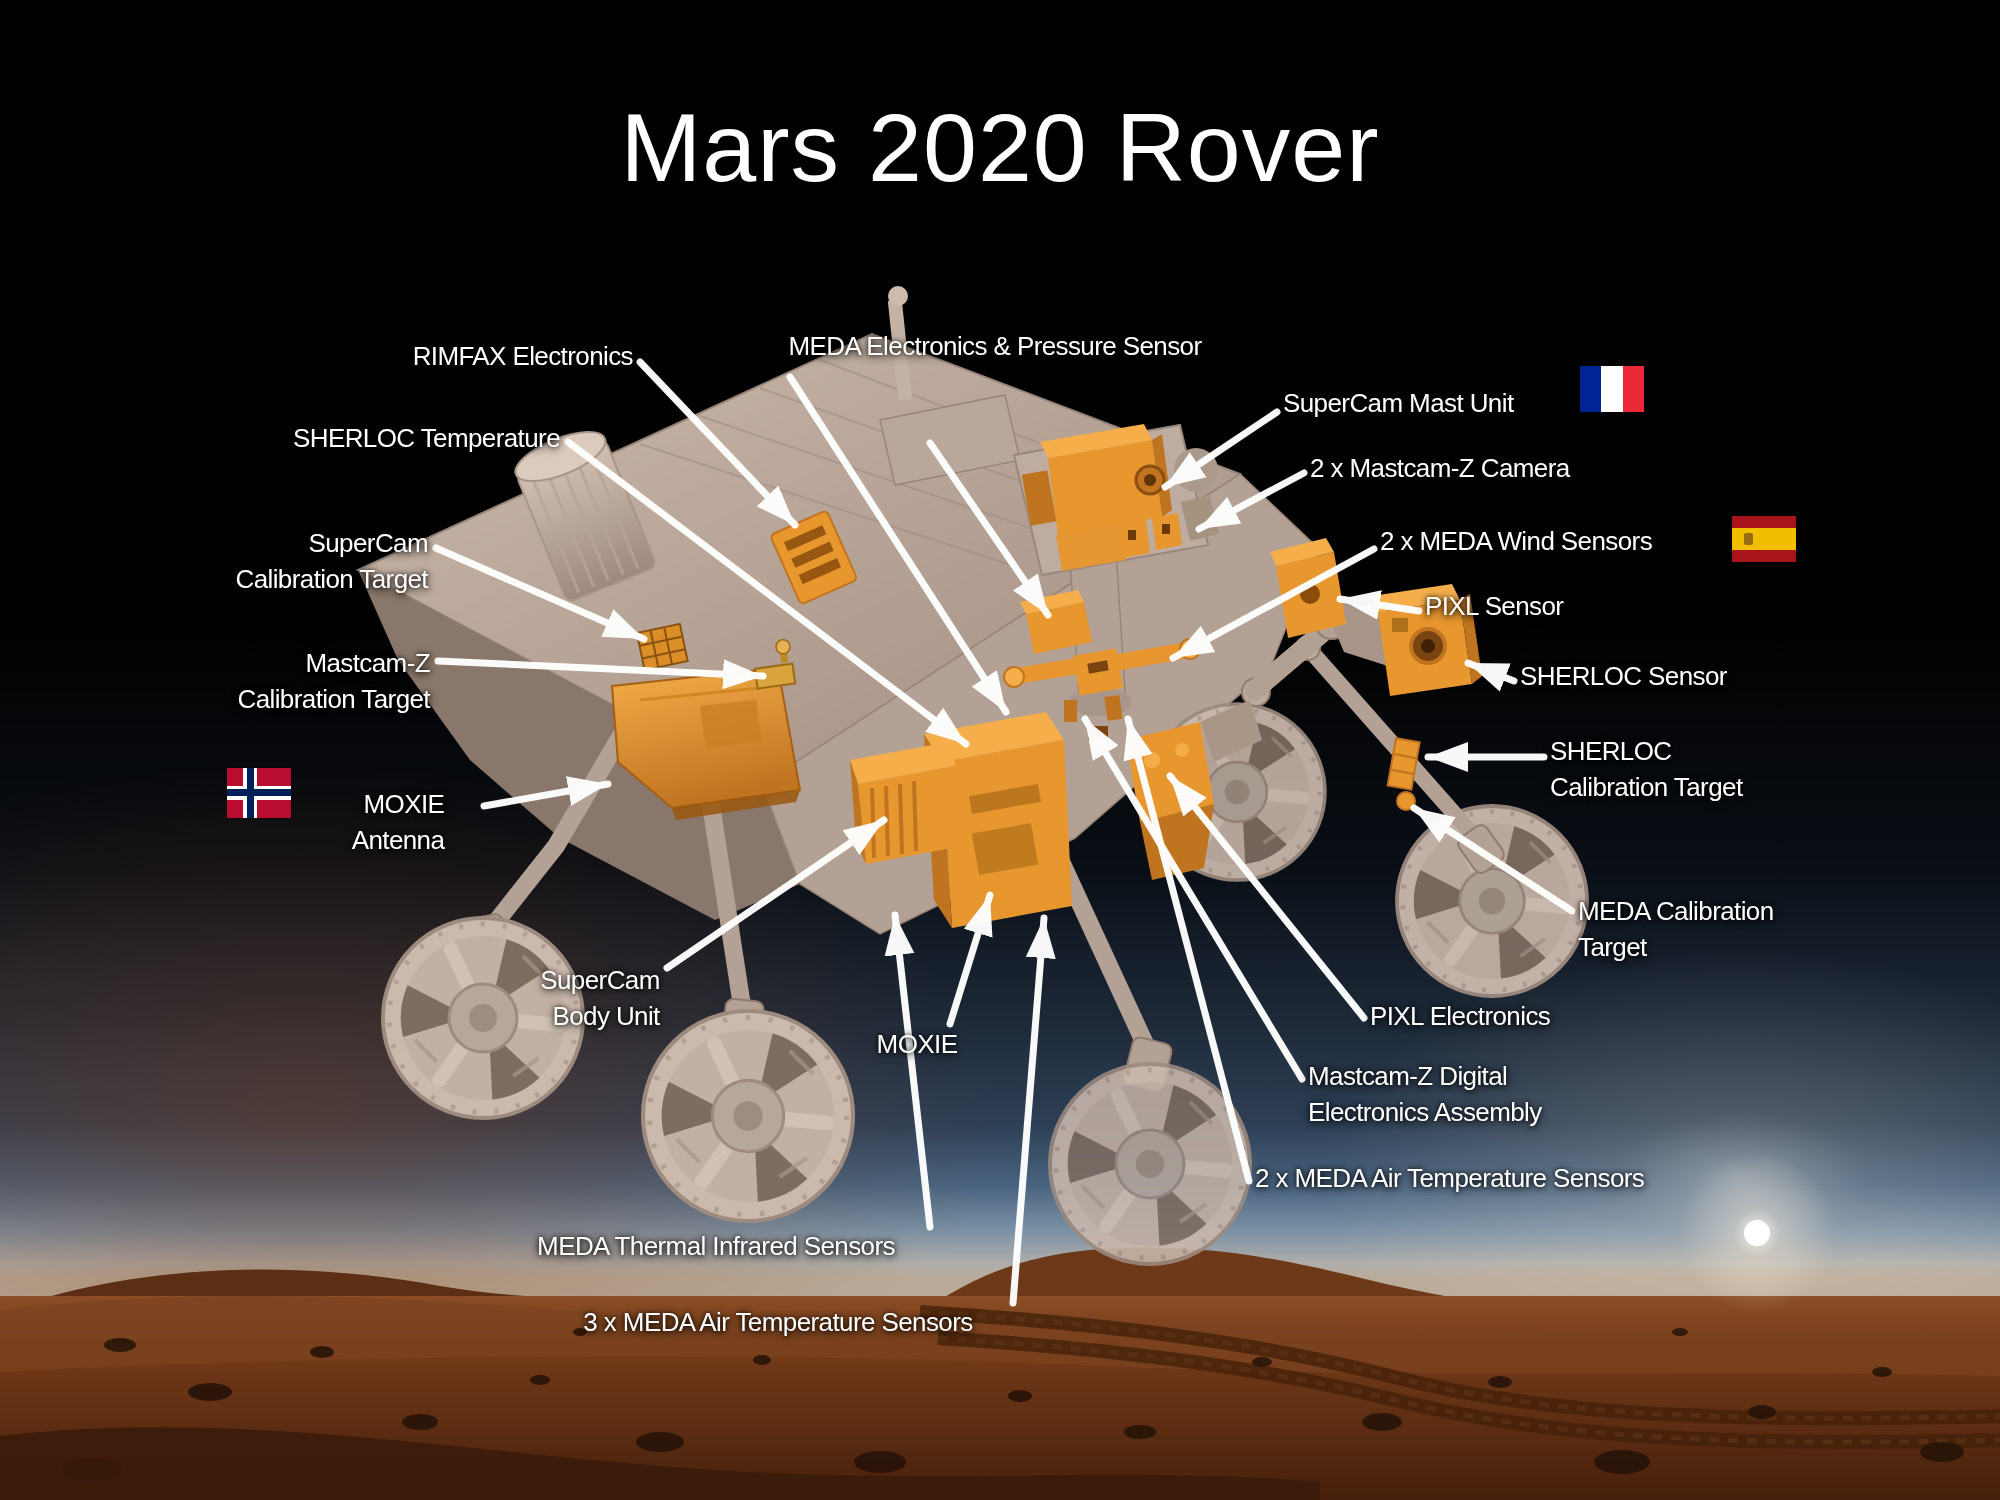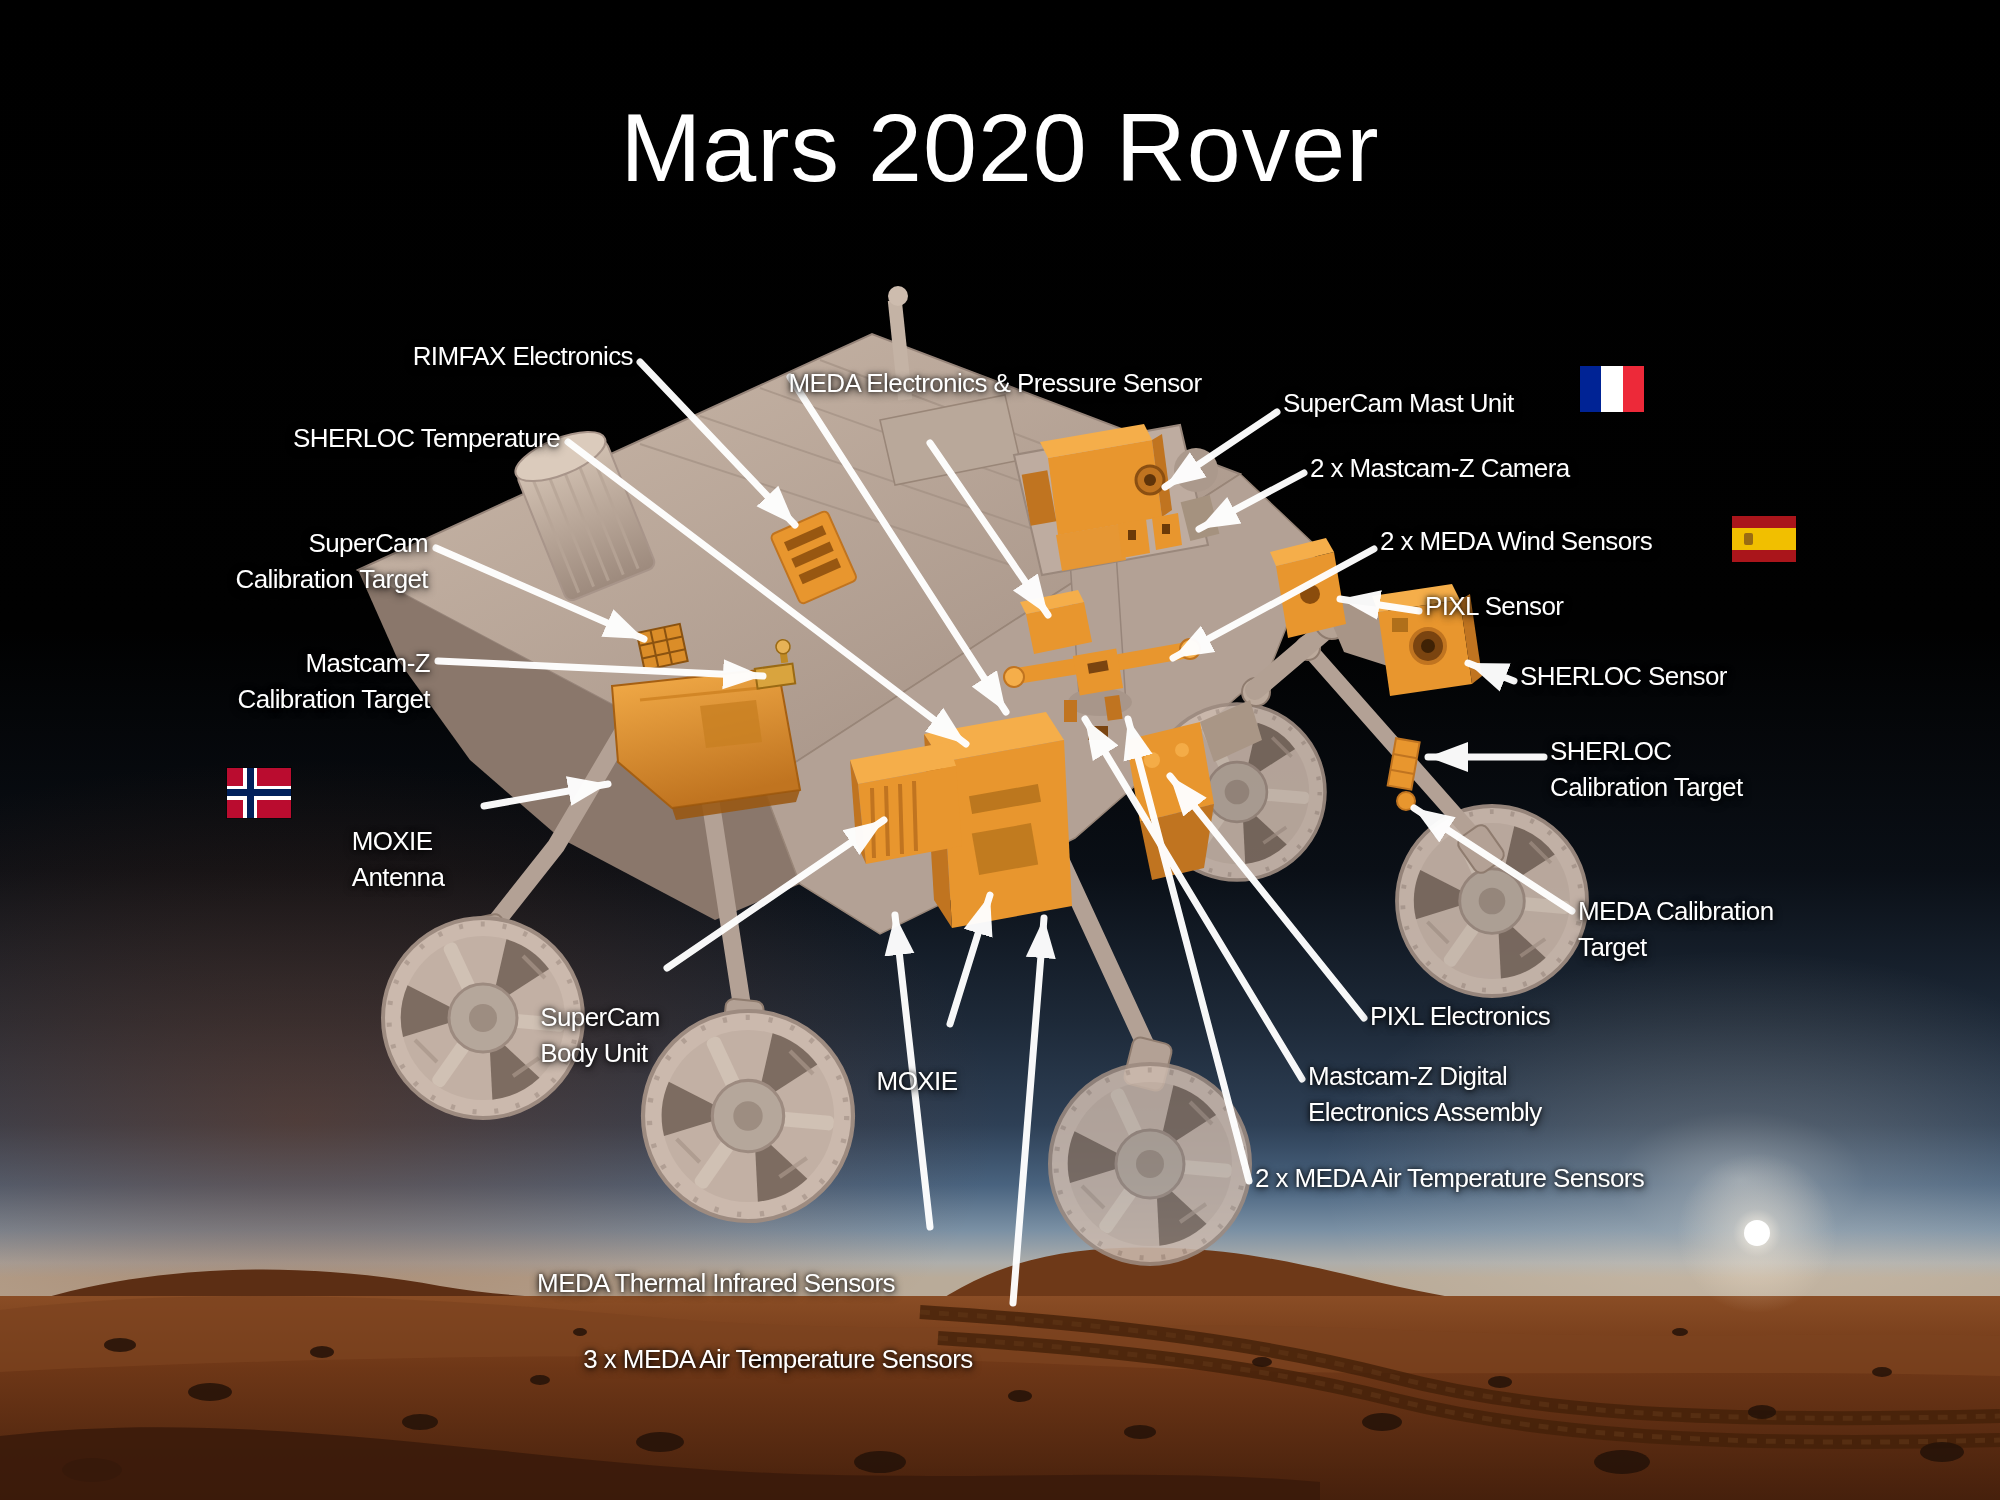--- a/index.html
+++ b/index.html
@@ -11,21 +11,21 @@
   html,body{margin:0;padding:0;background:#000;}
   .stage{position:relative;width:2000px;height:1500px;overflow:hidden;background:#0369a1;
          font-family:"Liberation Sans",sans-serif;}
   .stage svg{position:absolute;left:0;top:0;}
   .title{position:absolute;left:1000px;top:92px;transform:translateX(-50%);
          color:var(--label-color);font-size:97px;font-weight:300;letter-spacing:1px;white-space:nowrap;}
   .lbl{position:absolute;color:var(--label-color);font-weight:normal;font-size:26px;line-height:36px;
        letter-spacing:-0.6px;white-space:pre-line;
        text-shadow:0 2px 8px rgba(0,0,0,.9),0 0 4px rgba(0,0,0,.8);}
   .lbl.r{text-align:right;}
-  .lbl.c{transform:translateX(-50%);text-align:left;margin-top:37px;}
+  .lbl.c{transform:translateX(-50%);text-align:right;}
   .flag{position:absolute;box-shadow:0 0 0 1px rgba(0,0,0,.35);}
   .flag>div{position:absolute;}
   .flag-fr{width:64px;height:46px;display:flex;}
   .flag-fr i{flex:1;}
   .flag-es{width:64px;height:46px;}
   .flag-no{width:64px;height:50px;}
 </style>
 </head>
 <body>
 

